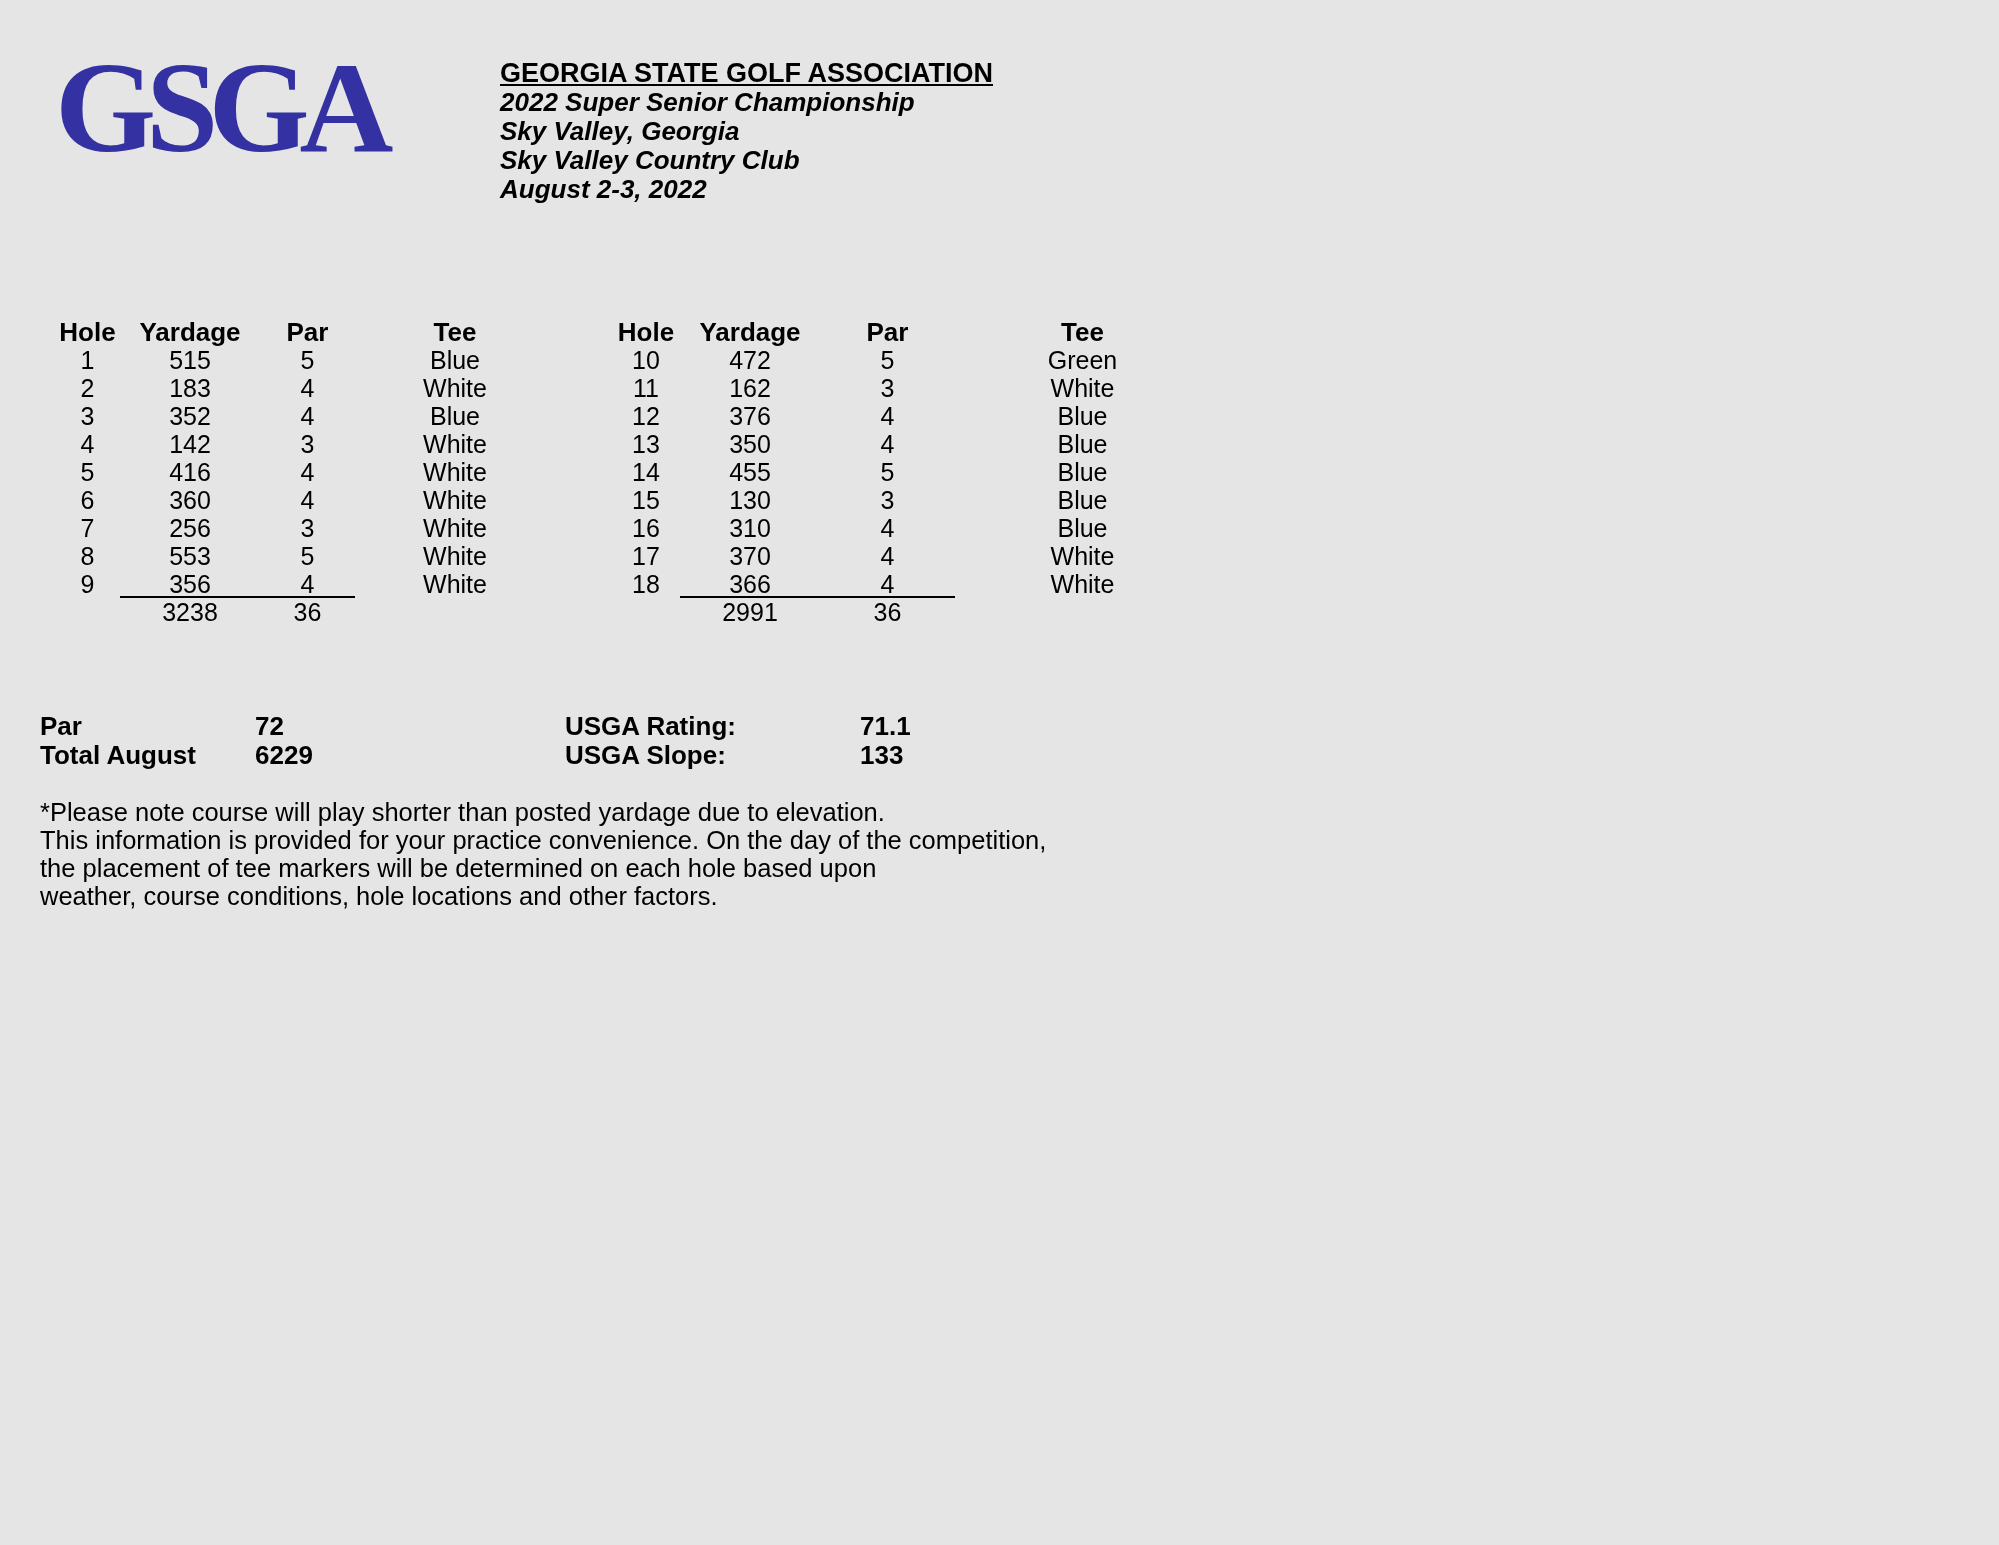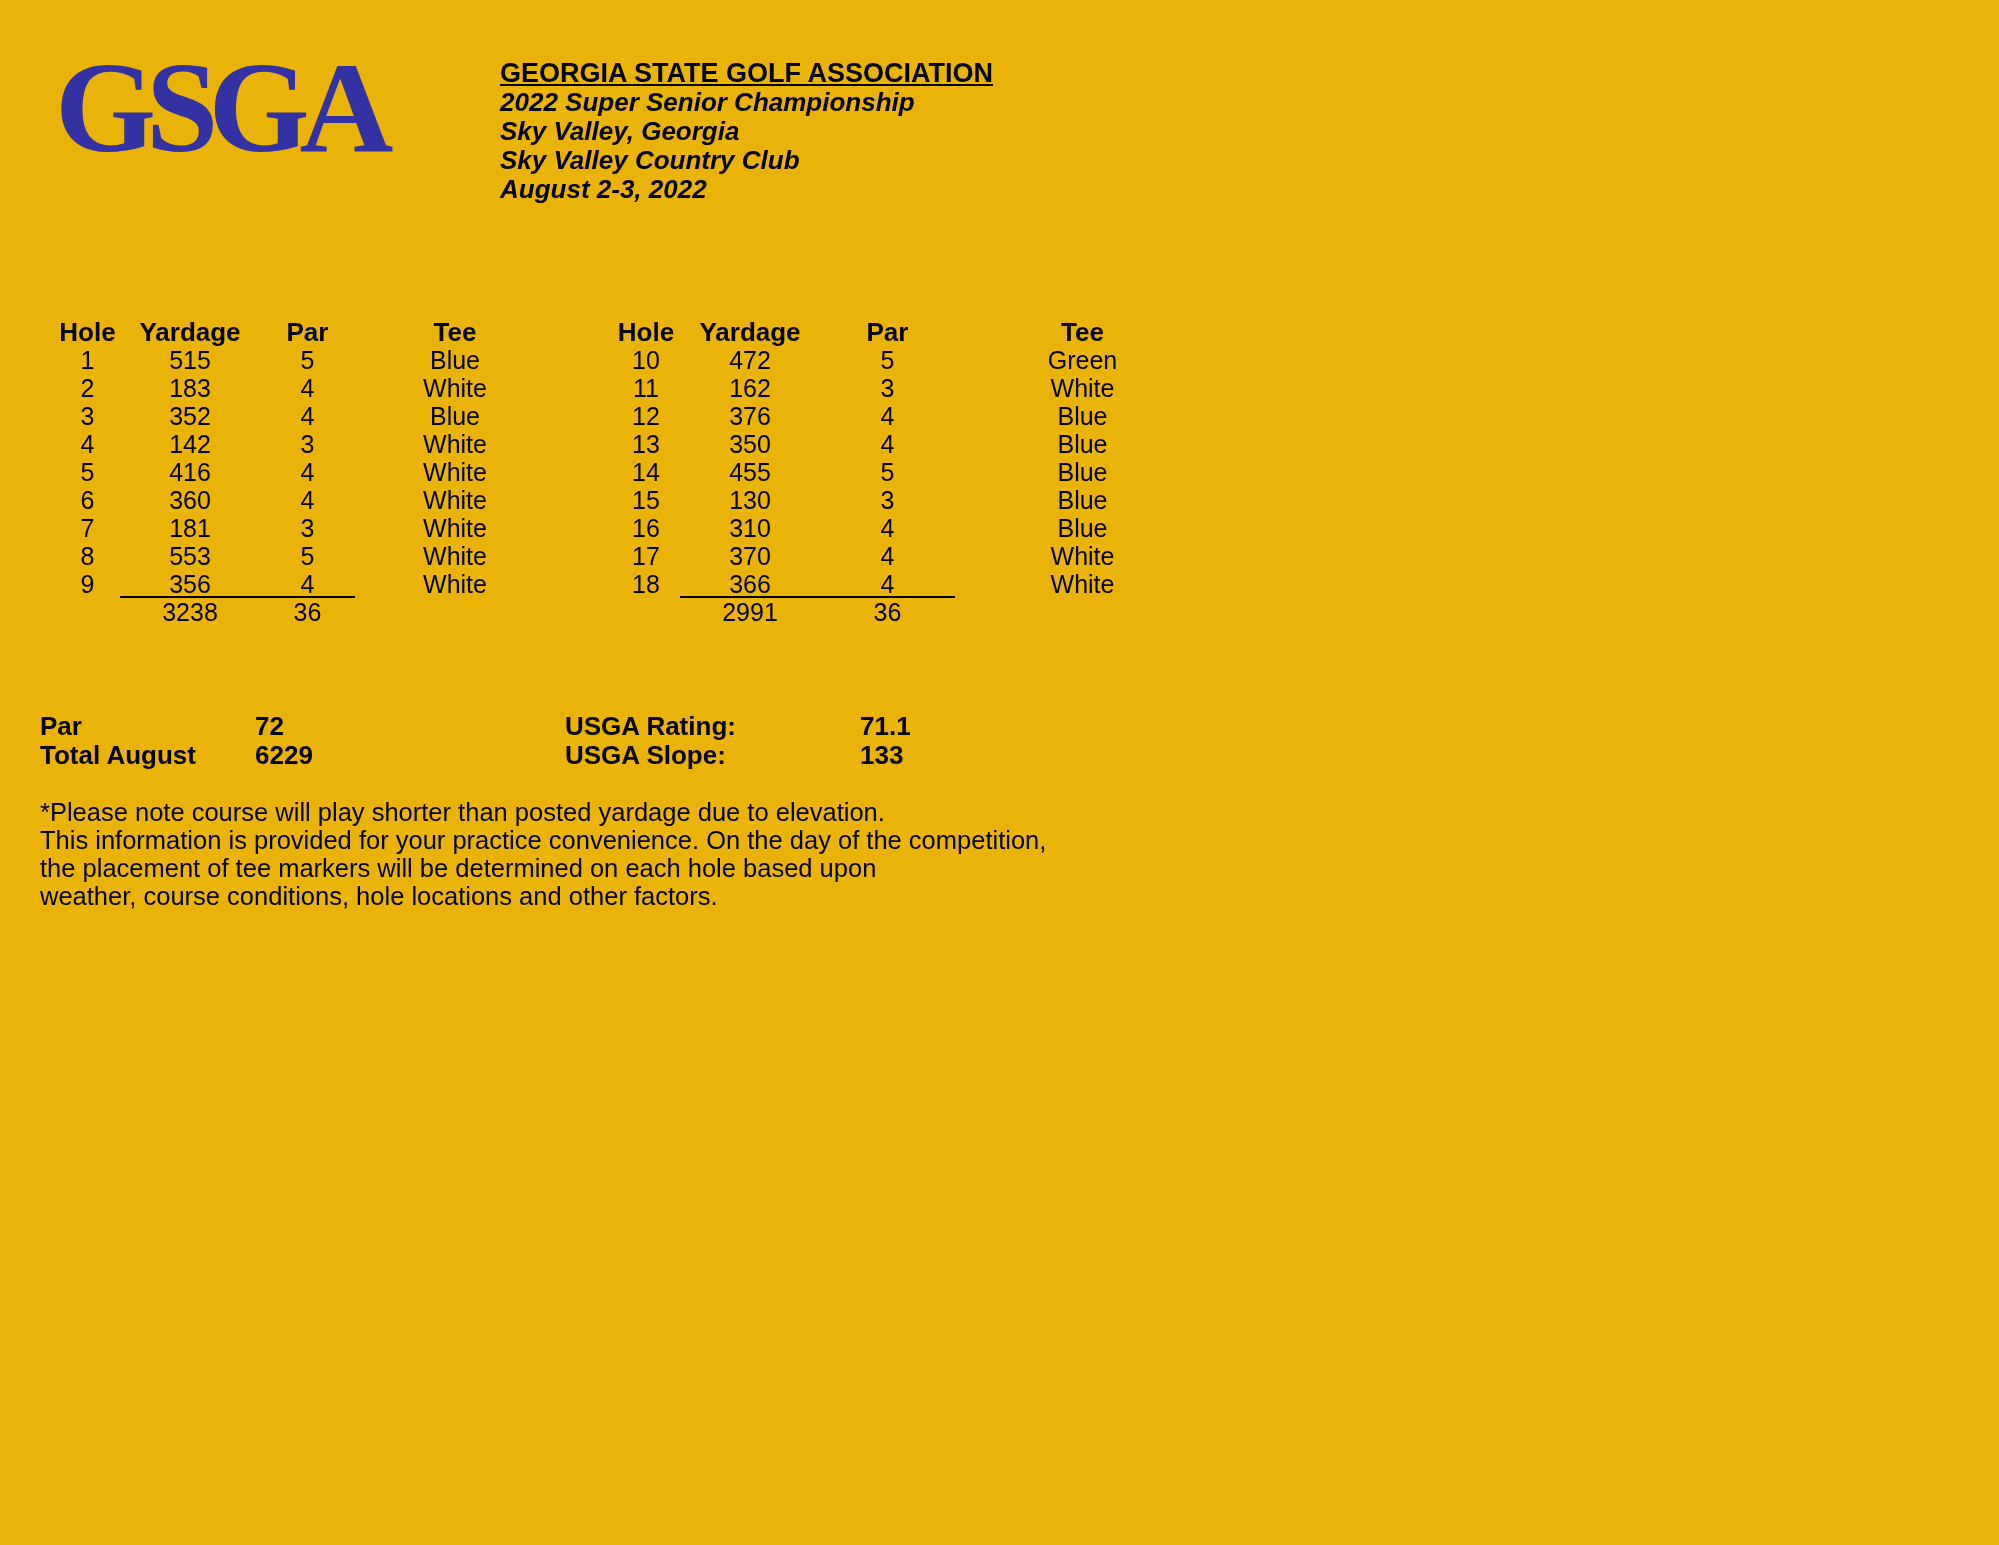--- a/index.html
+++ b/index.html
@@ -5,21 +5,21 @@
   * { margin: 0; padding: 0; box-sizing: border-box; }
   html, body { background: #ffffff; }
   body {
     font-family: "Liberation Sans", sans-serif;
     color: #000000;
   }
   .page {
     position: relative;
     width: 1999px;
     height: 1545px;
-    background: #eab308;
+    background: #e5e5e5;
     overflow: hidden;
   }
 
   
   .logo {
     position: absolute;
     left: 55px;
     top: 42px;
     font-family: "Liberation Serif", serif;
     font-weight: bold;
@@ -150,21 +150,21 @@
 
         <div class="trow">
           <div class="cell c-hole">6</div>
           <div class="cell c-yardage">360</div>
           <div class="cell c-par">4</div>
           <div class="cell c-tee">White</div>
         </div>
 
         <div class="trow">
           <div class="cell c-hole">7</div>
-          <div class="cell c-yardage">181</div>
+          <div class="cell c-yardage">256</div>
           <div class="cell c-par">3</div>
           <div class="cell c-tee">White</div>
         </div>
 
         <div class="trow">
           <div class="cell c-hole">8</div>
           <div class="cell c-yardage">553</div>
           <div class="cell c-par">5</div>
           <div class="cell c-tee">White</div>
         </div>

